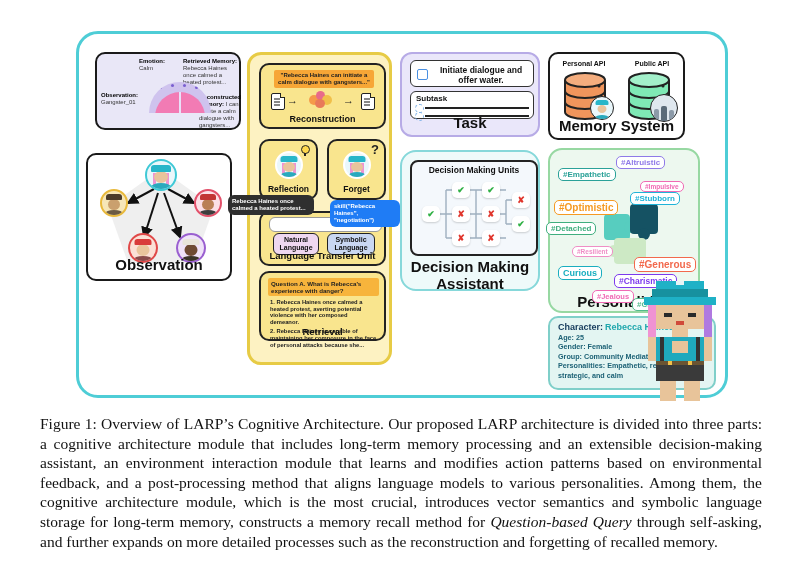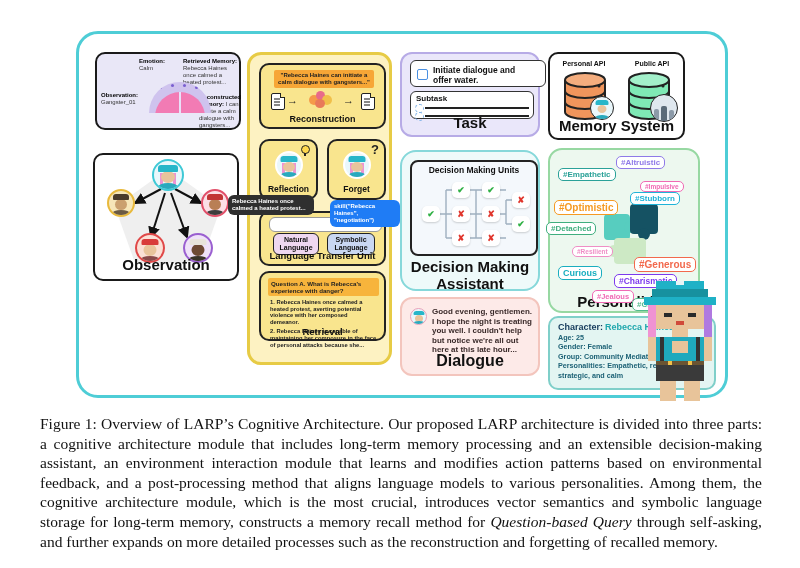--- a/index.html
+++ b/index.html
@@ -13,21 +13,21 @@
   .box-title{position:absolute;left:0;right:0;text-align:center;font-weight:bold;color:#111;}
   
   .wm{left:95px;top:52px;width:146px;height:78px;background:#e9e7f7;border-radius:10px;}
   .wm .tiny{position:absolute;font-size:6px;line-height:7px;color:#333;}
   .wm .tiny b{color:#000;}
   .dome-outer{position:absolute;left:52px;top:28px;width:62px;height:31px;background:#cfc3ee;border-radius:62px 62px 0 0;overflow:hidden;}
   .dome-inner{position:absolute;left:6px;top:10px;width:50px;height:25px;background:#f27bb4;border-radius:50px 50px 0 0;}
   .dome-inner:after{content:"";position:absolute;left:24px;top:0;width:2px;height:25px;background:#e9e0f8;}
   .dot{position:absolute;width:3px;height:3px;border-radius:50%;background:#7a5fd0;}
   
-  .obs{left:93px;top:153px;width:146px;height:128px;background:#fff;border-radius:10px;}
+  .obs{left:86px;top:153px;width:146px;height:128px;background:#fff;border-radius:10px;}
   .avatar{position:absolute;border-radius:50%;box-sizing:border-box;overflow:hidden;}
   .av-head{position:absolute;left:50%;transform:translateX(-50%);border-radius:50%;background:#e9c49c;}
   .av-hat{position:absolute;left:50%;transform:translateX(-50%);background:#27b6c9;border-radius:3px 3px 1px 1px;}
   .av-hair-l,.av-hair-r{position:absolute;width:3px;background:#ef93d3;}
   .av-body{position:absolute;left:50%;transform:translateX(-50%);border-radius:50% 50% 0 0;background:#9aa7b8;}
   
   .ltm{left:95px;top:288px;width:146px;height:85px;background:#f7fbfa;border-radius:10px;}
   .dashbox{position:absolute;border:1px dashed #555;background:#fff;font-size:6px;line-height:7px;padding:2px 3px;border-radius:3px;color:#222;font-weight:bold;}
   .dashbox.blue{border-color:#5b9bd5;color:#2979d8;}
   .arc{position:absolute;left:34px;top:34px;width:78px;height:39px;border-radius:78px 78px 0 0;background:#dcebe6;}
@@ -216,21 +216,21 @@
         <p class="ret-item">2. Rebecca Haines is capable of maintaining her composure in the face of personal attacks because she...</p>
       </div>
       <div class="box-title" style="bottom:2px;font-size:9.5px;">Retrieval</div>
     </div>
   </div>
 
   <div class="bubble dark abs" style="left:228px;top:195px;width:78px;">Rebecca Haines once calmed a heated protest...</div>
   <div class="bubble blue abs" style="left:330px;top:200px;width:62px;">skill("Rebecca Haines", "negotiation")</div>
 
   <div class="box task">
-    <div class="whitebox" style="left:8px;top:6px;width:136px;height:27px;">
+    <div class="whitebox" style="left:8px;top:6px;width:124px;height:27px;text-align:center;">
       <span class="checkbox" style="left:6px;top:8px;"></span>
       <span class="abs" style="left:22px;top:4px;width:96px;font-size:8.5px;line-height:10px;font-weight:bold;color:#111;">Initiate dialogue and offer water.</span>
     </div>
     <div class="whitebox" style="left:8px;top:37px;width:124px;height:28px;">
       <span class="abs" style="left:5px;top:2px;font-size:8px;font-weight:bold;color:#111;">Subtask</span>
       <span class="subdot" style="left:4px;top:12px;"></span>
       <span class="subline" style="left:14px;top:15px;width:104px;"></span>
       <span class="subdot" style="left:4px;top:20px;"></span>
       <span class="subline" style="left:14px;top:23px;width:104px;"></span>
     </div>
@@ -257,29 +257,20 @@
           <div class="dmu-node" style="left: 70px; top: 68px; color: rgb(224, 53, 43);">✘</div>
           <div class="dmu-node" style="left: 100px; top: 30px; color: rgb(224, 53, 43);">✘</div>
           <div class="dmu-node" style="left: 100px; top: 54px; color: rgb(46, 176, 67);">✔</div>
         </div>
     </div>
     <div class="box-title" style="top:106px;font-size:15px;line-height:17px;">
       <span>Decision Making</span><br><span>Assistant</span>
     </div>
   </div>
 
-  <div class="box dlg">
-    <div class="avatar" style="left:8px;top:9px;width:17px;height:17px;border:1.5px solid #e8a0b8;background:#eaf7fb;">
-      <span class="av-head" style="top:6px;width:8px;height:7px;"></span>
-      <span class="av-hat" style="top:2px;width:11px;height:4px;"></span>
-      <span class="av-body" style="bottom:-1px;width:11px;height:4px;background:#2aa9bd;"></span>
-    </div>
-    <div class="dlg-text">Good evening, gentlemen. I hope the night is treating you well. I couldn't help but notice we're all out here at this late hour...</div>
-    <div class="box-title" style="bottom:4px;font-size:16px;">Dialogue</div>
-  </div>
 
   <div class="box bk act">
     <div class="api-label" style="left:6px;top:6px;width:56px;">Personal API</div>
     <div class="api-label" style="left:76px;top:6px;width:52px;">Public API</div>
     <svg class="abs" style="left:12px;top:17px;" width="46" height="50" viewBox="0 0 46 50">
       <path d="M3,9 v32 a20,7 0 0 0 40,0 v-32" fill="#f0955c" stroke="#222" stroke-width="2"></path>
       <path d="M3,20 a20,7 0 0 0 40,0 M3,31 a20,7 0 0 0 40,0" fill="none" stroke="#222" stroke-width="2"></path>
       <ellipse cx="23" cy="9" rx="20" ry="7" fill="#f4ad7e" stroke="#222" stroke-width="2"></ellipse>
       <circle cx="37" cy="15" r="1.5" fill="#222"></circle>
     </svg>

